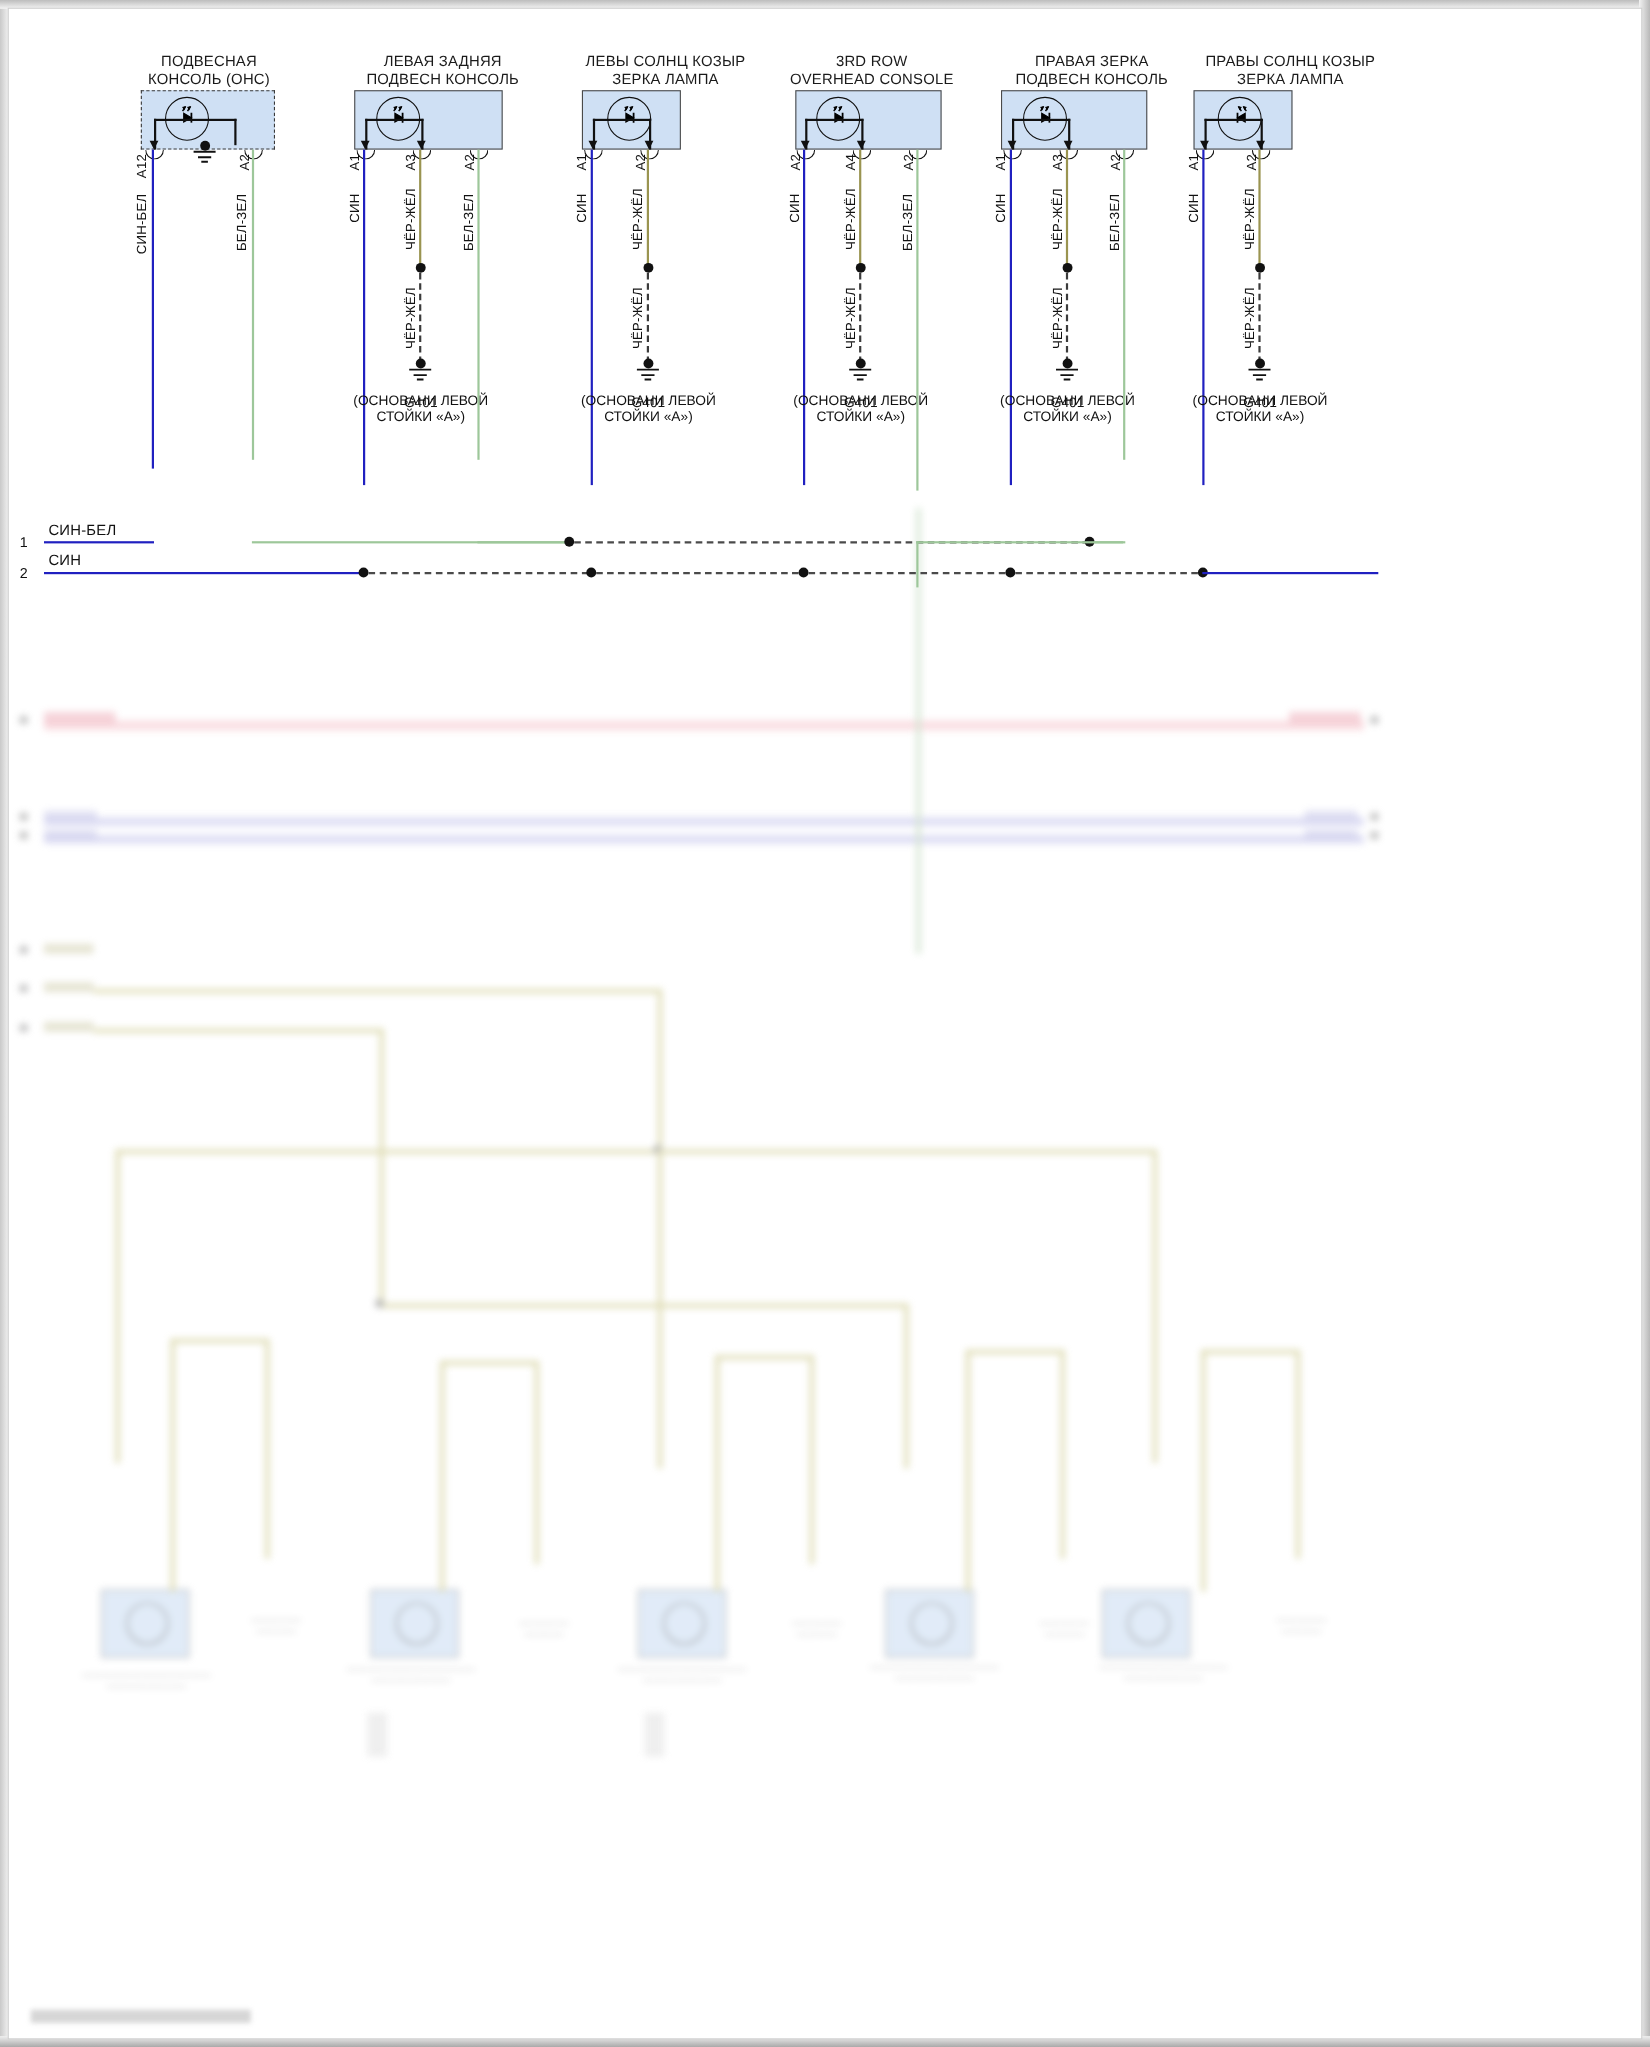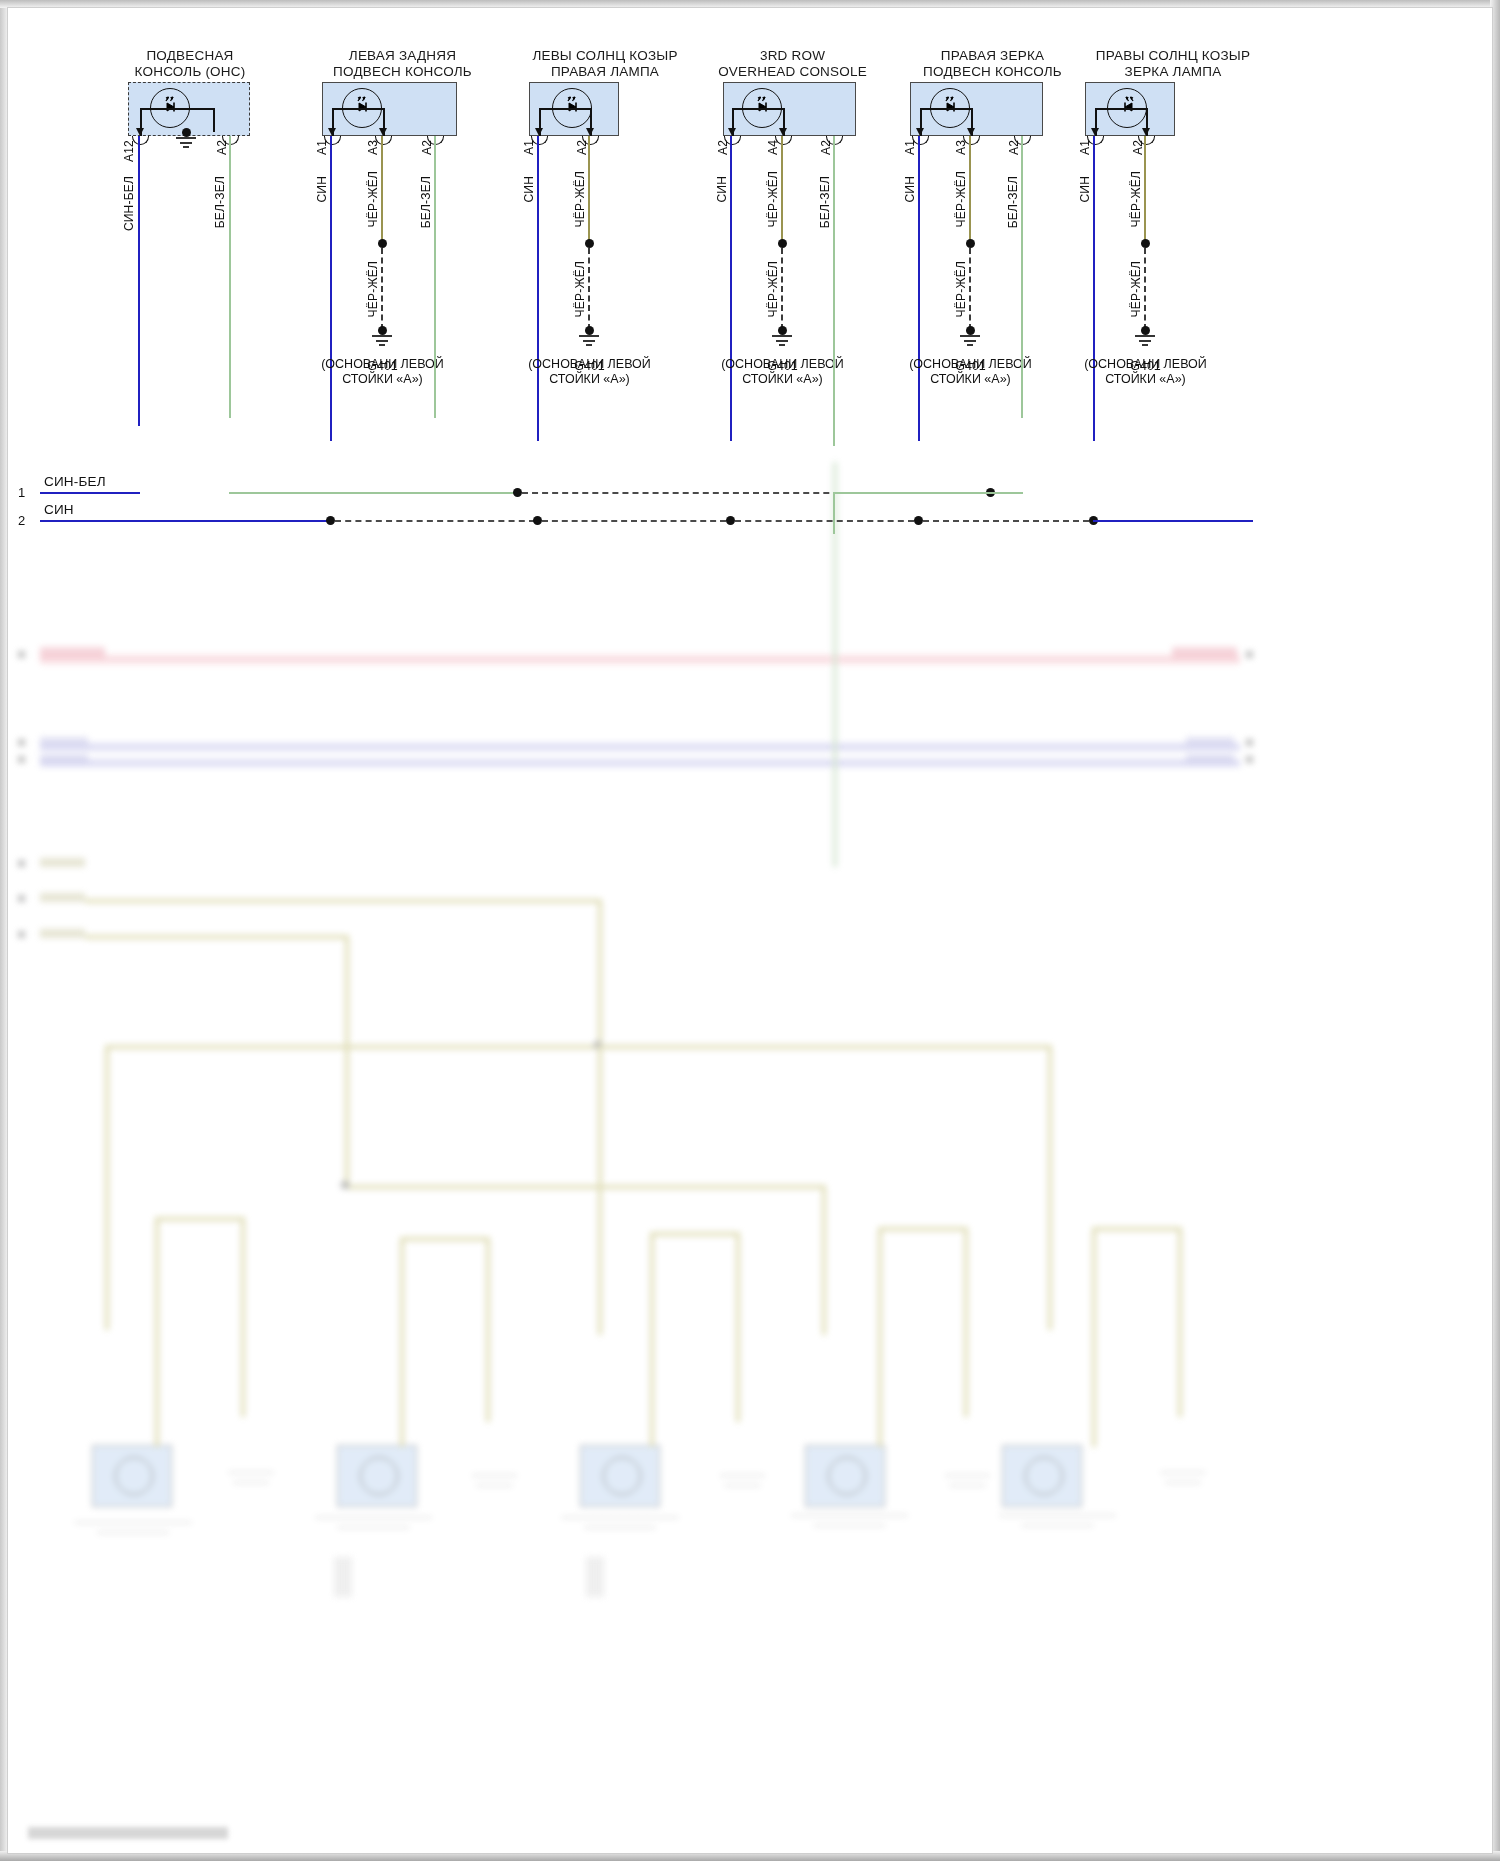--- a/index.html
+++ b/index.html
@@ -274,21 +274,21 @@
     </div>
     <div class="gtext" style="left:300px;top:344px;width:165px;">
       <span>G401</span>
     </div>
     <div class="gtext" style="left:300px;top:357px;width:165px;">(ОСНОВАНИ ЛЕВОЙ
 СТОЙКИ «А»)</div>
     <div class="wire v grn" style="left:434px;top:136px;height:282px;"></div>
     <div class="wlab" style="left:419px;top:175px;">БЕЛ-ЗЕЛ</div>
 
     <div class="title" style="left:490px;top:48px;width:230px;">ЛЕВЫ СОЛНЦ КОЗЫР
-ПРАВАЯ ЛАМПА</div>
+ЗЕРКА ЛАМПА</div>
     <div class="box" style="left:529px;top:82px;width:90px;height:54px;"></div>
     <div class="led" style="left:552px;top:88px;">
       <svg class="ledsym" viewBox="0 0 40 40">
           <g fill="#000" stroke="#000">
         <path d="M16 22 L16 14 L23 18 Z" stroke-width="1"></path>
         <line x1="23" y1="13.5" x2="23" y2="22.5" stroke-width="1.6"></line>
         <line x1="15" y1="12" x2="17.5" y2="8" stroke-width="1.3"></line>
         <path d="M17.5 8 l-2.2 .5 l1.2 1.9 z"></path>
         <line x1="19.5" y1="12" x2="22" y2="8" stroke-width="1.3"></line>
         <path d="M22 8 l-2.2 .5 l1.2 1.9 z"></path>

